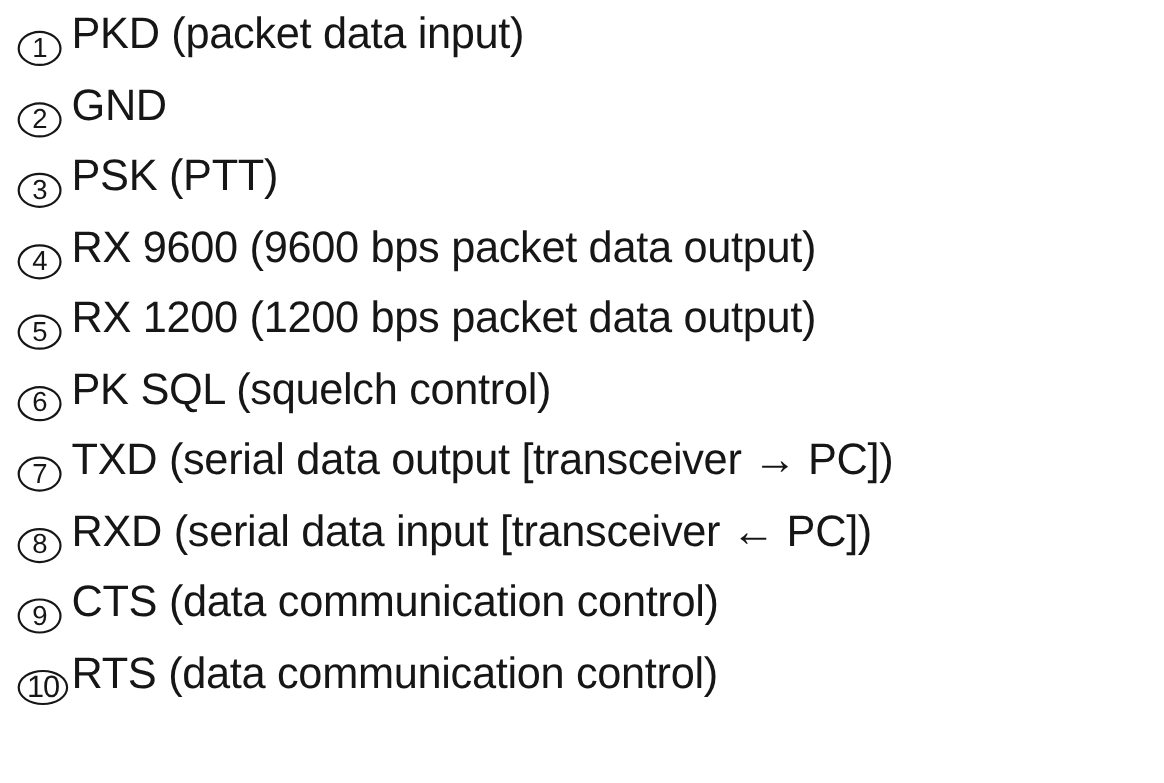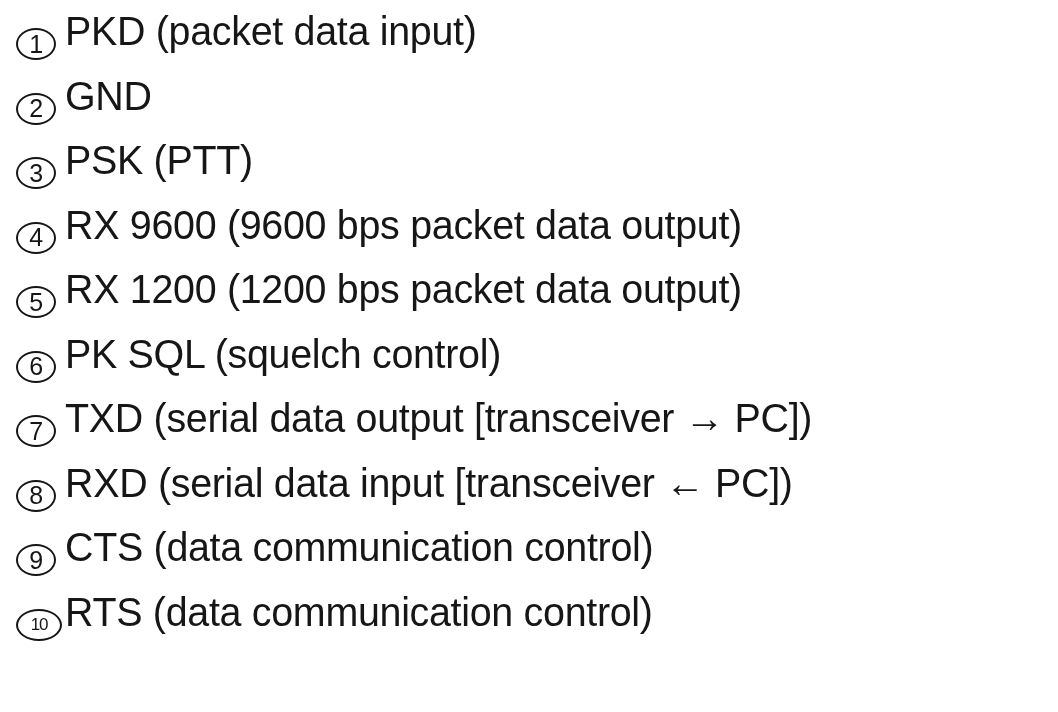--- a/index.html
+++ b/index.html
@@ -67,21 +67,21 @@
     display: flex;
     align-items: center;
     justify-content: center;
     font-size: 25px;
     line-height: 1;
     letter-spacing: -0.5px;
     font-family: "Liberation Sans", sans-serif;
   }
   .pin-marker.wide .num {
     width: 46px;
-    font-size: 17px;
+    font-size: 28px;
     letter-spacing: -1.2px;
   }
 
   .pin-label {
     font-size: 40px;
     line-height: 1;
     letter-spacing: -0.3px;
     transform: scaleX(0.985);
     transform-origin: left center;
   }

